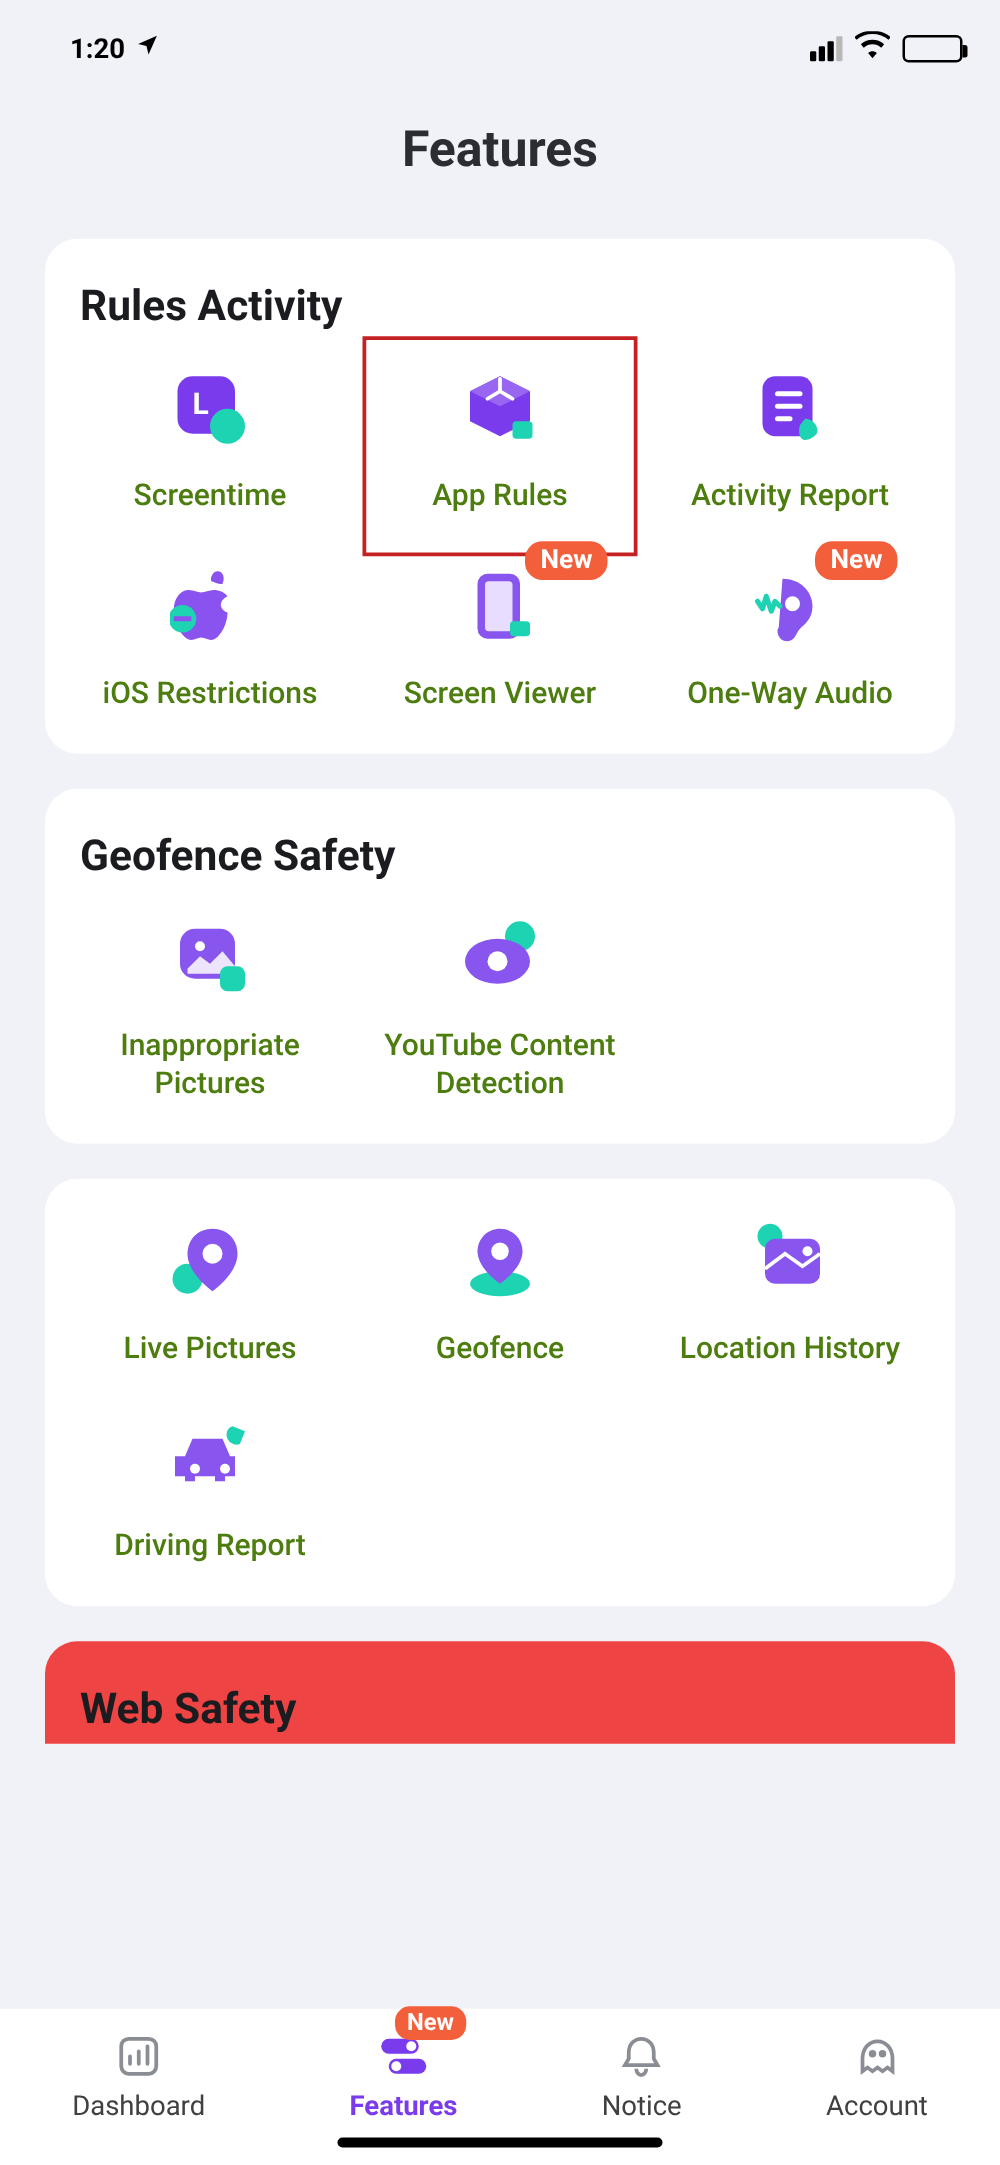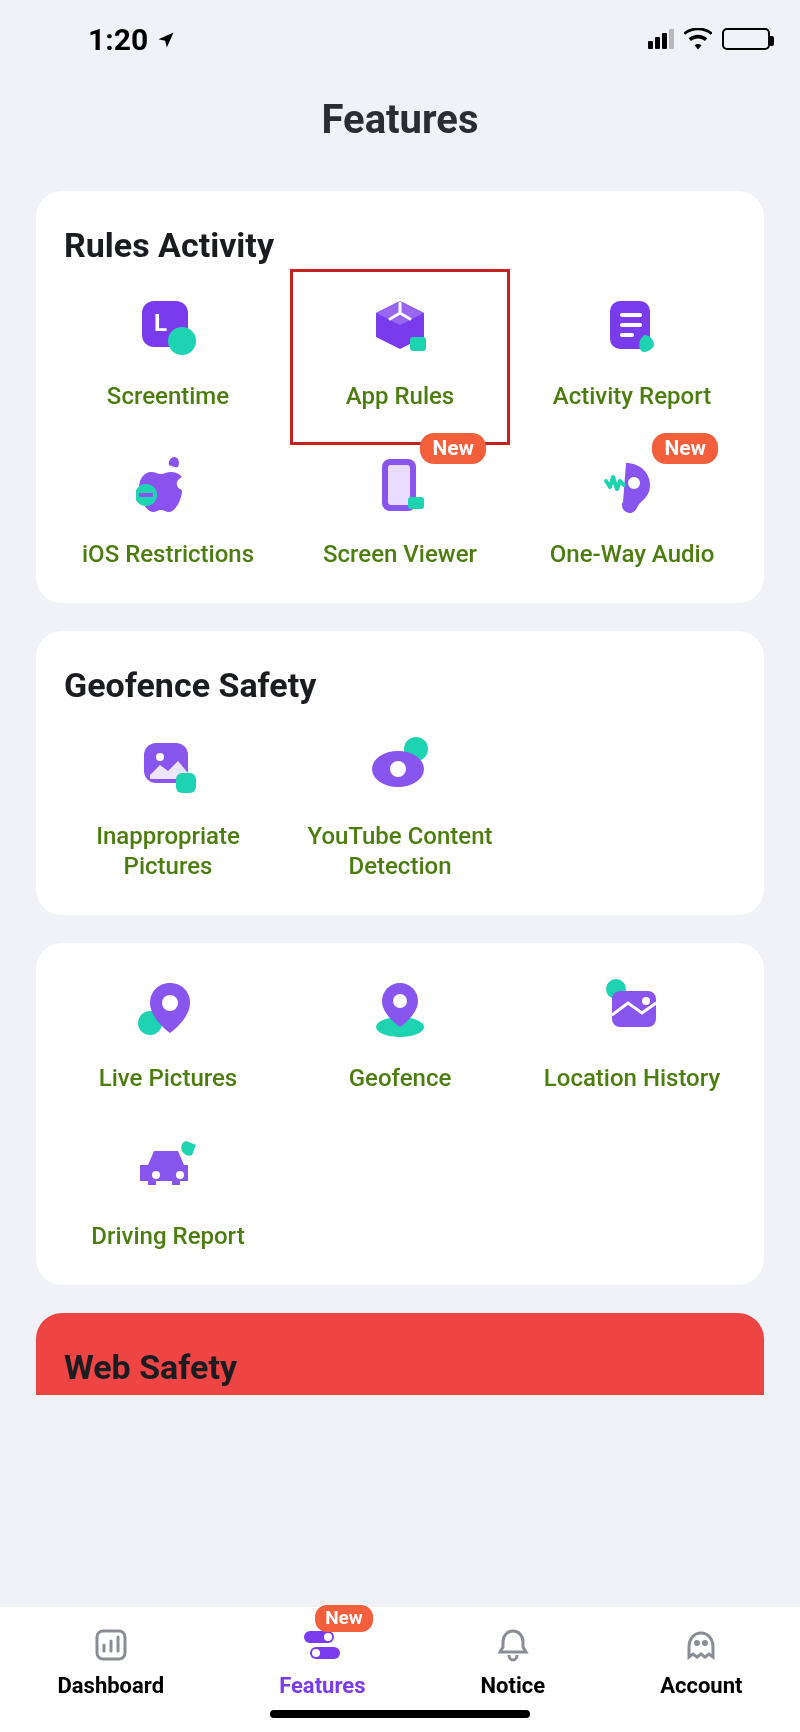--- a/index.html
+++ b/index.html
@@ -9,24 +9,24 @@
     background: #f1f2f8;
     font-family: -apple-system, BlinkMacSystemFont, "Segoe UI", Roboto, Helvetica, Arial, sans-serif;
     position: relative;
     overflow: hidden;
   }
   
   .status-bar {
     display: flex;
     justify-content: space-between;
     align-items: center;
-    padding: 18px 30px 0 88px;
+    padding: 18px 30px 0 56px;
     height: 60px;
     font-weight: 700;
-    font-size: 30px;
+    font-size: 22px;
   }
   .status-left { display: flex; align-items: center; gap: 8px; }
   .status-right { display: flex; align-items: center; gap: 10px; }
   .signal-bars { display: flex; align-items: flex-end; gap: 2px; }
   .signal-bars span { width: 5px; background: #000; border-radius: 1px; }
   .signal-bars span:nth-child(1){height:8px;}
   .signal-bars span:nth-child(2){height:12px;}
   .signal-bars span:nth-child(3){height:16px;}
   .signal-bars span:nth-child(4){height:20px;background:#b8b8b8;}
   .wifi-icon svg { width: 28px; height: 22px; }
@@ -118,23 +118,23 @@
     border-top: 1px solid rgba(0,0,0,0.05);
     height: 126px;
     display: flex;
     justify-content: space-around;
     align-items: flex-start;
     padding-top: 16px;
   }
   .nav-item {
     display:flex; flex-direction:column; align-items:center; gap:6px;
     position: relative;
-    color: #000000;
+    color: #404040;
     font-size: 22px;
-    font-weight: 700;
+    font-weight: 400;
   }
   .nav-item.active { color: #7a3bec; font-weight: 700; }
   .nav-icon { width: 48px; height: 44px; display:flex; align-items:center; justify-content:center; }
   .nav-new {
     position: absolute;
     top: -18px; left: 36px;
     background: #f35e3b;
     color: #fff;
     font-size: 19px;
     font-weight: 700;

